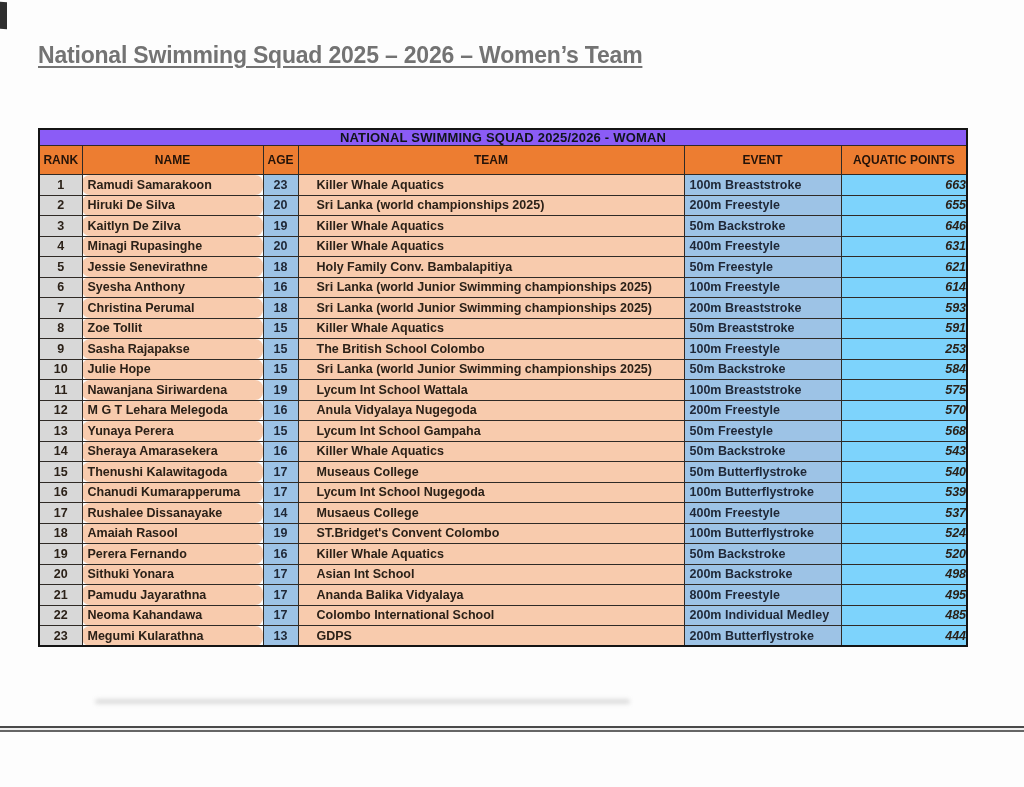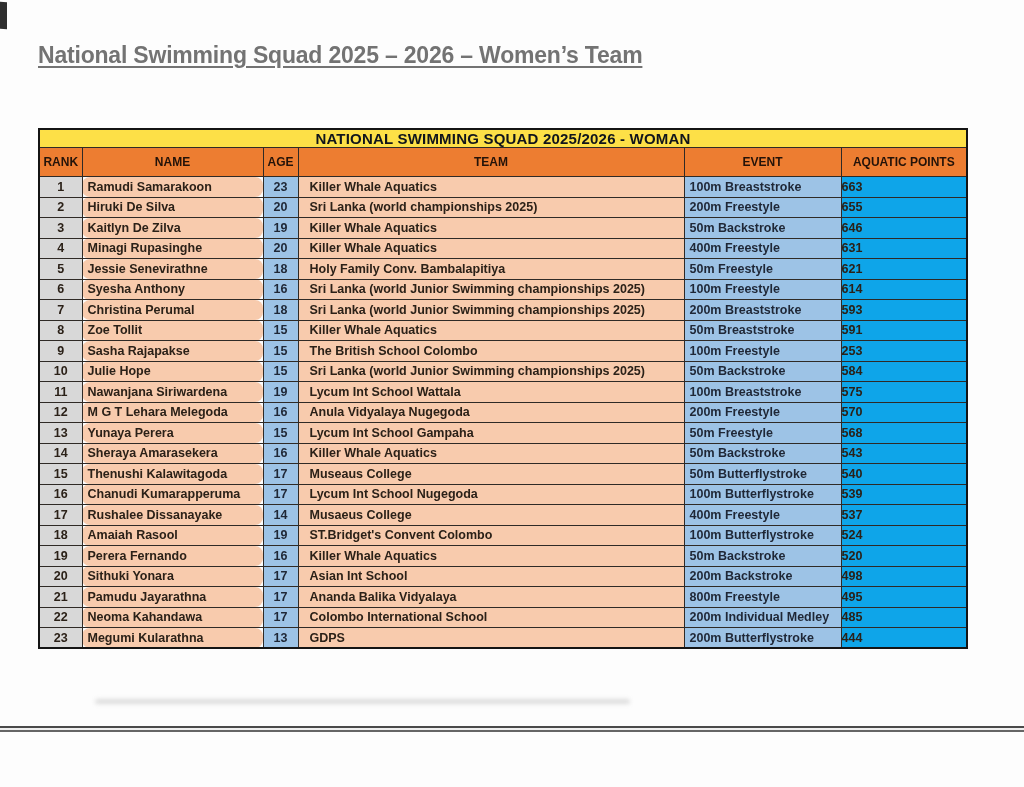--- a/index.html
+++ b/index.html
@@ -39,44 +39,44 @@
   }
   .squad-table th, .squad-table td {
     border: 1.2px solid #2f2a26;
     font-weight: bold;
     white-space: nowrap;
     overflow: hidden;
     padding: 0;
   }
   tr.caption-row th {
     height: 15px;
-    background: #fde047;
+    background: #8b5cf6;
     color: #10151c;
-    font-size: 15px;
+    font-size: 13px;
     text-align: center;
     letter-spacing: 0.2px;
   }
   tr.header-row th {
     height: 29px;
     background: #ed7d31;
     color: #241309;
     font-size: 12px;
     text-align: center;
   }
   tbody tr { height: 20.5px; }
   tbody td {
     font-size: 12.5px;
     color: #2b2118;
   }
   td.col-rank   { background: #d8d8d8; text-align: center; }
   td.col-name   { background: #f8cbad; text-align: left; padding-left: 5px; border-radius: 8px; }
   td.col-age    { background: #9dc3e6; text-align: center; color: #1f2736; }
-  td.col-team   { background: #f8cbad; text-align: left; padding-left: 11px; }
+  td.col-team   { background: #f8cbad; text-align: left; padding-left: 18px; }
   td.col-event  { background: #9dc3e6; text-align: left; padding-left: 5px; color: #1f2736; }
-  td.col-points { background: #0ea5e9; text-align: left; }
+  td.col-points { background: #7dd3fc; text-align: right; font-style: italic; }
   .bleed-smudge {
     position: absolute;
     left: 95px; top: 699px;
     width: 535px; height: 5px;
     background: rgba(140,140,140,0.28);
     filter: blur(2px);
     border-radius: 3px;
   }
   .page-edge-line {
     position: absolute;

